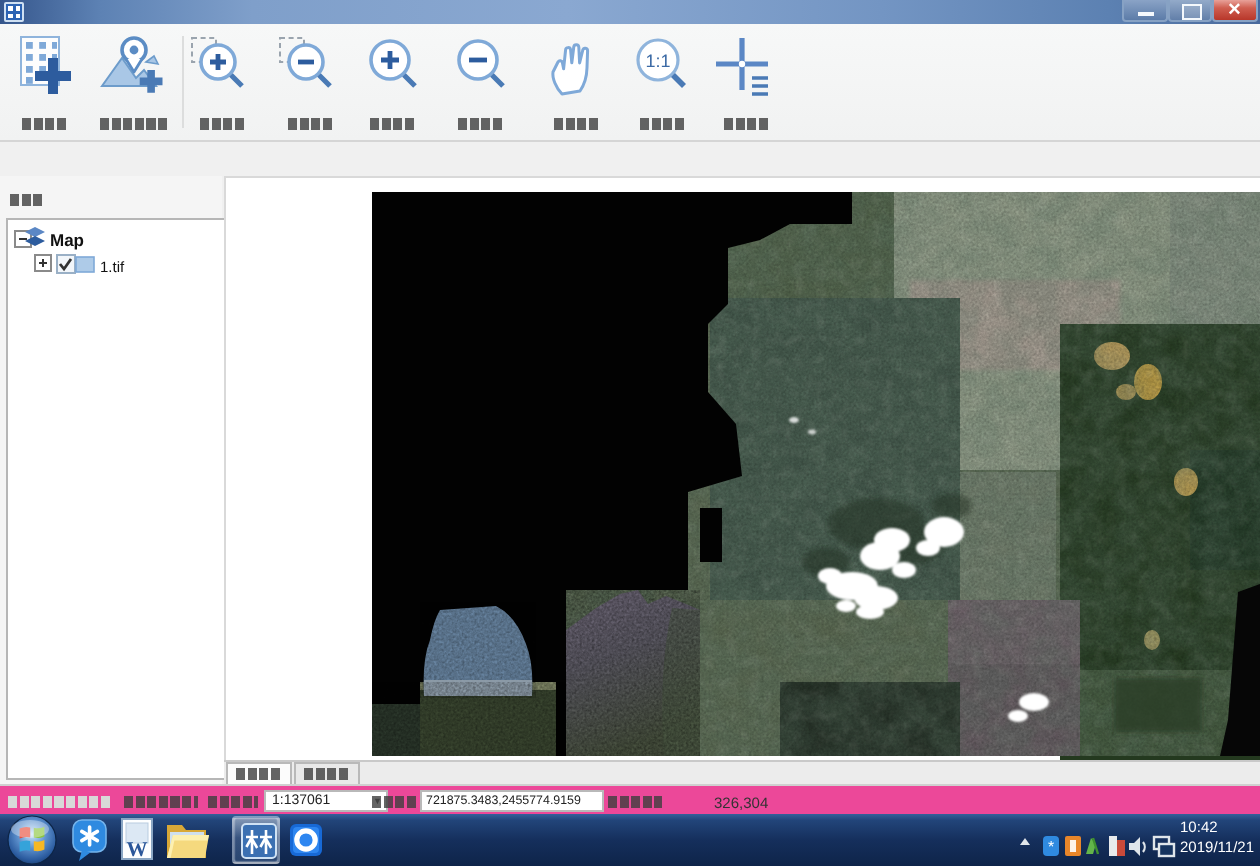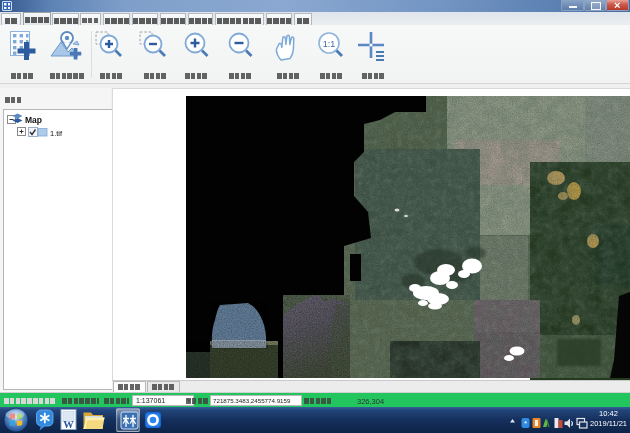--- a/index.html
+++ b/index.html
@@ -26,44 +26,44 @@
 #btnmin:before{content:"";position:absolute;left:7px;top:6px;width:8px;height:2px;background:#f4f8fc}
 #btnmax:before{content:"";position:absolute;left:6px;top:2px;width:8px;height:6px;border:1.5px solid #f4f8fc;background:rgba(255,255,255,.15)}
 #btncls:before{content:"\D7";position:absolute;left:7px;top:-1px;color:#fff;font-size:11px;font-weight:bold}
 
 #tabrow{position:absolute;left:0;top:12px;width:630px;height:16px;
   background:linear-gradient(180deg,#dfe5ec,#eef0f2)}
 .rtab{position:absolute;top:1px;height:14px;border:1px solid #b4b9be;border-bottom:none;
   background:linear-gradient(180deg,#f8fafb,#e9ecef);display:flex;align-items:center;justify-content:center}
 .rtab.sel{top:0px;height:15px;background:linear-gradient(180deg,#f6f7f8,#dfe3e6);border-color:#9aa0a6}
 
-#toolbar{position:absolute;left:0;top:25px;width:630px;height:59px;
+#toolbar{position:absolute;left:0;top:12px;width:630px;height:59px;
   background:linear-gradient(180deg,#f7f8f8,#f1f2f2);border-bottom:1px solid #d5d5d5}
 .tool{position:absolute;top:3px;width:46px;height:52px;text-align:center}
 .tool svg{display:block;margin:2px auto 0}
 .tool .lbl{display:inline-block;margin-top:4px}
 .vsep{position:absolute;top:6px;width:1px;height:46px;background:#dcdddd}
 
 #leftpanel{position:absolute;left:0;top:88px;width:111px;height:304px;background:#f5f5f5}
 #lp-title{position:absolute;left:5px;top:9px}
 #tree{position:absolute;left:3px;top:21px;width:118px;height:281px;background:#fff;border:1px solid #b6b6b6}
 #mapview{position:absolute;left:112px;top:88px;width:518px;height:292px;background:#fff;border-left:1px solid #d9d9d9;border-top:1px solid #d9d9d9}
 #modetabs{position:absolute;left:112px;top:380px;width:518px;height:12px;background:#ececec;border-top:1px solid #c9c9c9}
 .mtab{position:absolute;top:0;height:12px;border:1px solid #b9b9b9;background:#e9e9e9;display:flex;align-items:center;justify-content:center}
 .mtab.on{background:#fcfcfc}
 
-#statusbar{position:absolute;left:0;top:392px;width:630px;height:15px;background:#22c55e;border-top:1px solid #d0d0d0;font-size:7px;color:#333}
+#statusbar{position:absolute;left:0;top:392px;width:630px;height:15px;background:#ec4899;border-top:1px solid #d0d0d0;font-size:7px;color:#333}
 .sbox{position:absolute;top:2px;height:11px;background:#fff;border:1px solid #b9b9b9;font-size:7.5px;color:#222;line-height:10px}
 
 #taskbar{position:absolute;left:0;top:407px;width:630px;height:26px;
   background:linear-gradient(180deg,#35609b 0%,#22457a 12%,#152f5c 50%,#0e2449 100%)}
 .tbtile{position:absolute;top:1px;width:24px;height:24px;border-radius:2px}
 .tbtile.on{background:linear-gradient(180deg,rgba(255,255,255,.45),rgba(180,210,245,.22) 45%,rgba(120,165,220,.25));box-shadow:inset 0 0 1px #fff;border:1px solid rgba(255,255,255,.35)}
 #tray{position:absolute;right:0;top:0;height:26px;color:#fff}
-#clock{position:absolute;right:3px;top:2px;text-align:center;font-size:7.5px;line-height:10px;color:#fff}
+#clock{position:absolute;right:3px;top:2px;font-size:7.5px;line-height:10px;color:#fff}
 </style></head>
 <body>
 <div id="app">
   <div id="titlebar">
       <div class="appico"></div>
     <div class="wbtn" id="btnmin"></div>
       <div class="wbtn" id="btnmax"></div>
       <div class="wbtn" id="btncls"></div>
   </div>
   <div id="tabrow">

